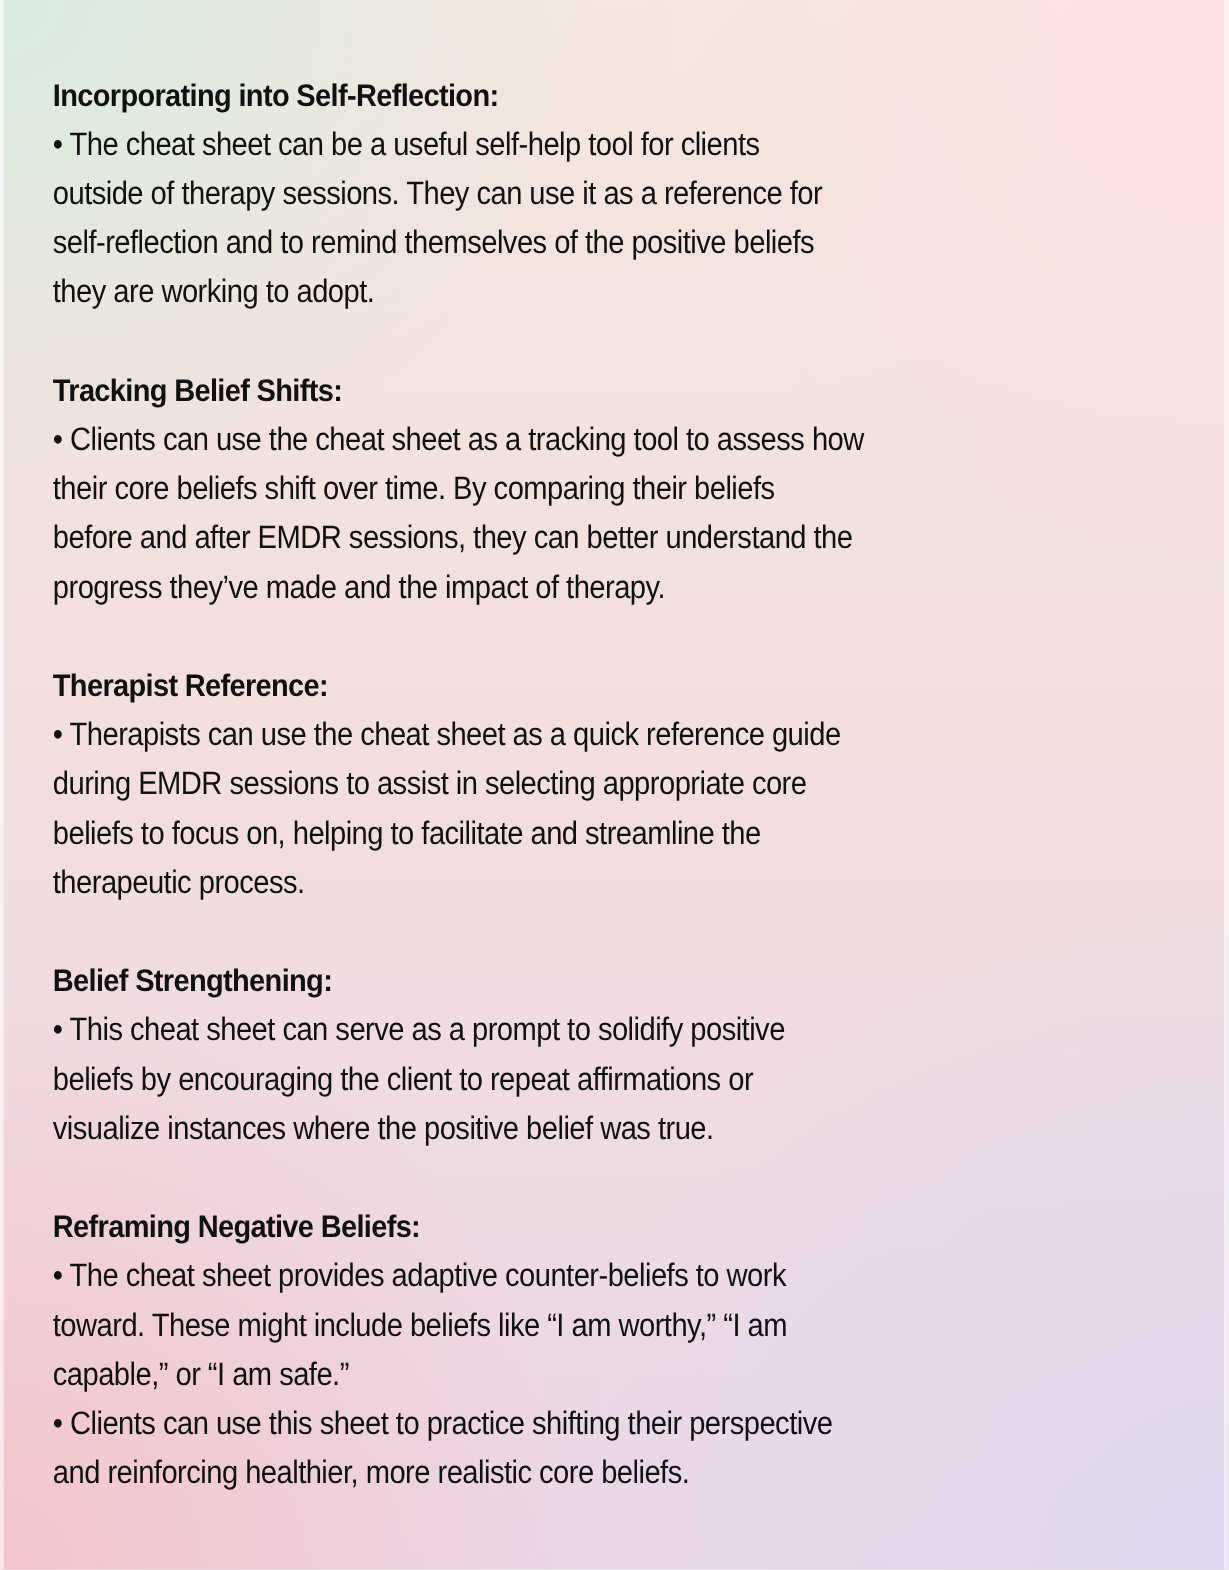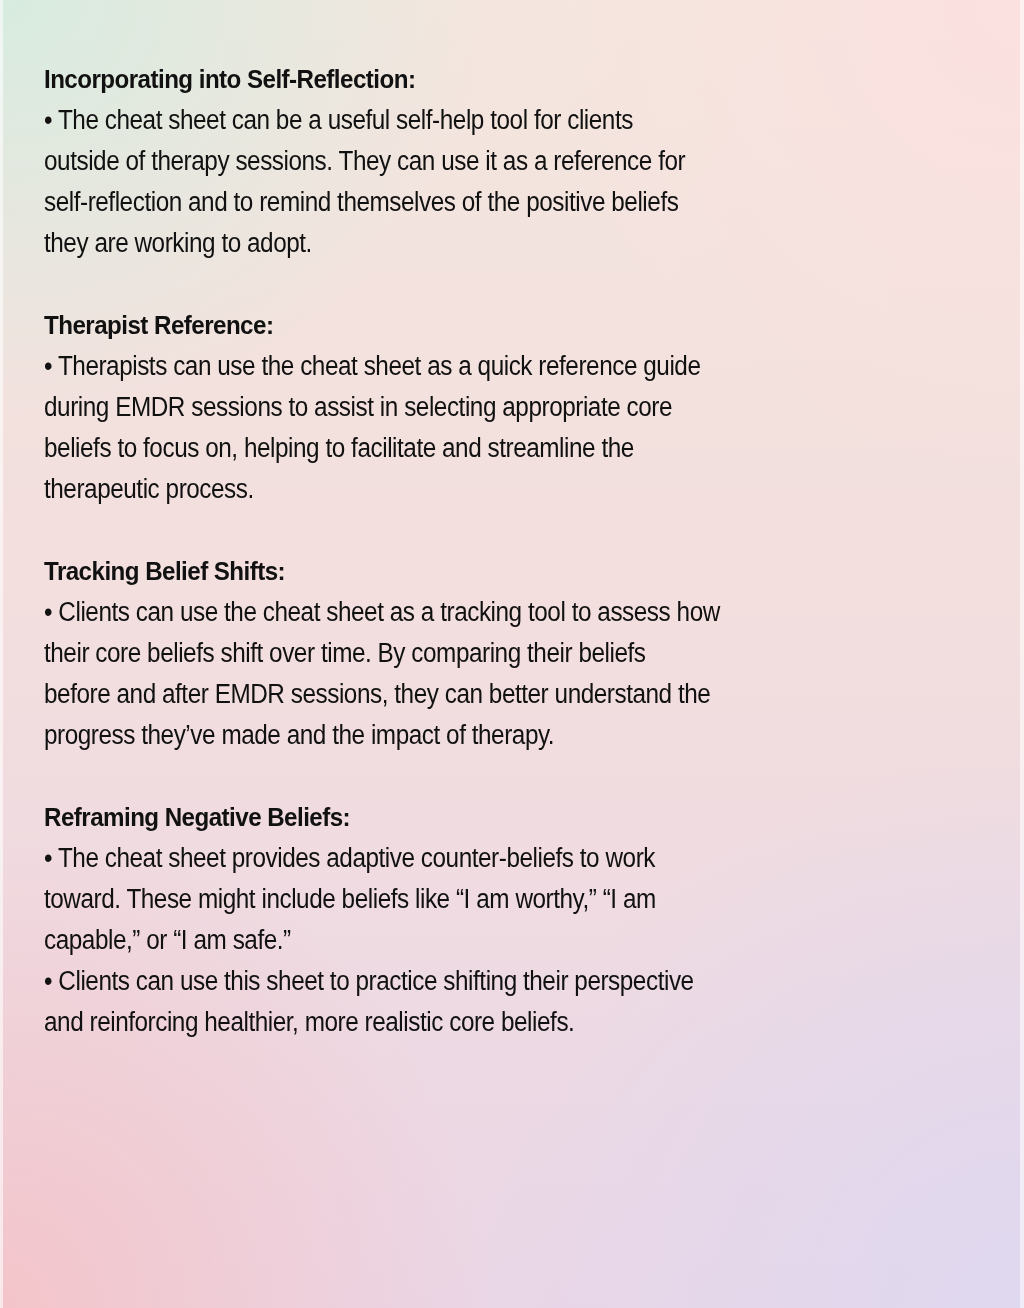--- a/index.html
+++ b/index.html
@@ -62,35 +62,41 @@
 
   <div class="section">
     <div class="heading">Incorporating into Self-Reflection:</div>
     <div class="line"> • The cheat sheet can be a useful self-help tool for clients</div>
     <div class="line">outside of therapy sessions. They can use it as a reference for</div>
     <div class="line">self-reflection and to remind themselves of the positive beliefs</div>
     <div class="line">they are working to adopt.</div>
   </div>
 
   <div class="section">
+    <div class="heading">Tracking Belief Shifts:</div>
+    <div class="line"> • Clients can use the cheat sheet as a tracking tool to assess how</div>
+    <div class="line">their core beliefs shift over time. By comparing their beliefs</div>
+    <div class="line">before and after EMDR sessions, they can better understand the</div>
+    <div class="line">progress they’ve made and the impact of therapy.</div>
+  </div>
+
+  <div class="section">
     <div class="heading">Therapist Reference:</div>
     <div class="line"> • Therapists can use the cheat sheet as a quick reference guide</div>
     <div class="line">during EMDR sessions to assist in selecting appropriate core</div>
     <div class="line">beliefs to focus on, helping to facilitate and streamline the</div>
     <div class="line">therapeutic process.</div>
   </div>
 
   <div class="section">
-    <div class="heading">Tracking Belief Shifts:</div>
-    <div class="line"> • Clients can use the cheat sheet as a tracking tool to assess how</div>
-    <div class="line">their core beliefs shift over time. By comparing their beliefs</div>
-    <div class="line">before and after EMDR sessions, they can better understand the</div>
-    <div class="line">progress they’ve made and the impact of therapy.</div>
+    <div class="heading">Belief Strengthening:</div>
+    <div class="line"> • This cheat sheet can serve as a prompt to solidify positive</div>
+    <div class="line">beliefs by encouraging the client to repeat affirmations or</div>
+    <div class="line">visualize instances where the positive belief was true.</div>
   </div>
-
 
   <div class="section">
     <div class="heading">Reframing Negative Beliefs:</div>
     <div class="line"> • The cheat sheet provides adaptive counter-beliefs to work</div>
     <div class="line">toward. These might include beliefs like “I am worthy,” “I am</div>
     <div class="line">capable,” or “I am safe.”</div>
     <div class="line"> • Clients can use this sheet to practice shifting their perspective</div>
     <div class="line">and reinforcing healthier, more realistic core beliefs.</div>
   </div>
 

